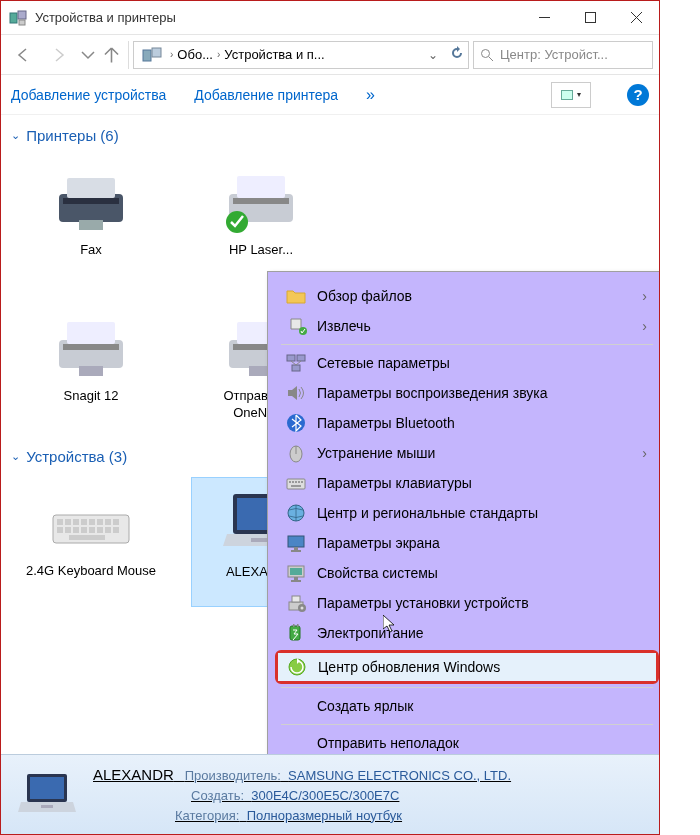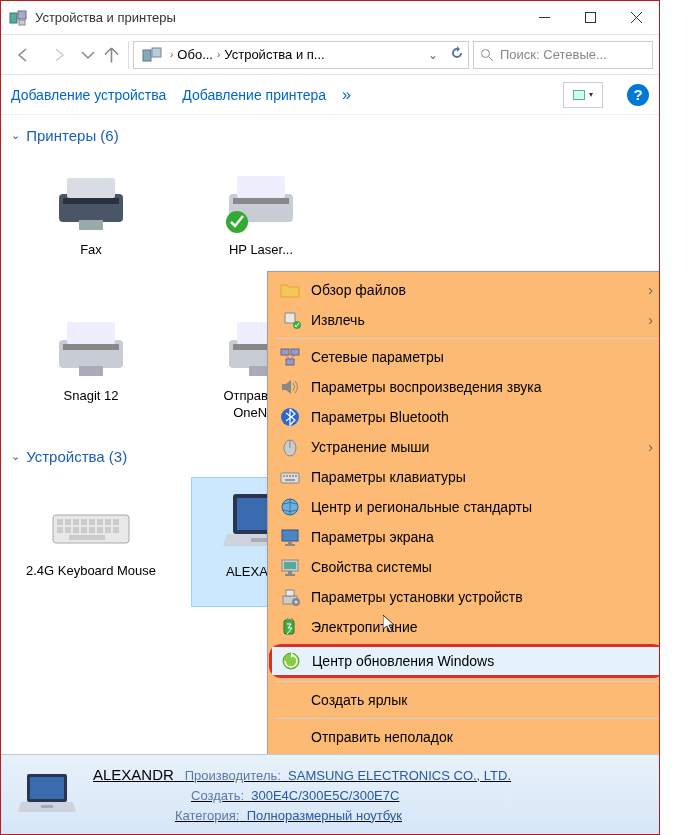--- a/index.html
+++ b/index.html
@@ -13,42 +13,42 @@
 .winbtn svg { width: 11px; height: 11px; }
 .navbar { height: 40px; display: flex; align-items: center; padding: 4px 6px; gap: 4px; border-bottom: 1px solid #e5e5e5; }
 .navarrow { width: 32px; height: 32px; display: flex; align-items: center; justify-content: center; }
 .navarrow svg { width: 20px; height: 20px; }
 .uparrow { width: 28px; height: 28px; display: flex; align-items: center; justify-content: center; border-right: 1px solid #ddd; padding-right: 6px; }
 .breadcrumb { flex: 1; height: 28px; border: 1px solid #ccc; display: flex; align-items: center; padding: 0 4px; font-size: 13px; }
 .breadcrumb .bicon { width: 20px; height: 20px; margin: 0 4px; }
 .breadsep { color: #666; margin: 0 4px; font-size: 10px; }
 .search { width: 180px; height: 28px; border: 1px solid #ccc; display: flex; align-items: center; padding: 0 6px; color: #888; font-size: 13px; }
 .search svg { width: 14px; height: 14px; margin-right: 6px; }
-.cmdbar { height: 40px; display: flex; align-items: center; padding: 0 10px; gap: 16px; border-bottom: 1px solid #f0f0f0; }
+.cmdbar { height: 40px; display: flex; align-items: center; padding: 0 10px; gap: 28px; border-bottom: 1px solid #f0f0f0; }
 .cmditem { color: #0066cc; font-size: 14px; }
 .cmdchev { color: #0066cc; font-size: 16px; }
 .cmdspacer { flex: 1; }
 .viewbtn { width: 40px; height: 26px; display: flex; align-items: center; justify-content: center; border: 1px solid #ccc; }
 .helpbtn { width: 22px; height: 22px; border-radius: 50%; background: #0078d7; color: #fff; display: flex; align-items: center; justify-content: center; font-size: 15px; font-weight: bold; margin-left: 8px; }
 .content { flex: 1; overflow: hidden; position: relative; padding: 8px 0; }
 .section-hdr { display: flex; align-items: center; padding: 4px 10px; font-size: 15px; color: #1a5fb4; }
 .section-hdr .chev { margin-right: 6px; font-size: 11px; }
 .grid { display: flex; flex-wrap: wrap; padding: 8px 20px; gap: 18px 30px; }
 .devitem { width: 140px; display: flex; flex-direction: column; align-items: center; text-align: center; padding: 8px 4px; font-size: 13px; }
 .devitem.selected { background: #cce8ff; border: 1px solid #99d1ff; }
 .devicon { width: 84px; height: 70px; margin-bottom: 8px; position: relative; }
 .devlabel { line-height: 1.3; min-height: 34px; }
-.contextmenu { position: absolute; top: 156px; left: 266px; width: 400px; background: #fdba74; border: 1px solid #a0a0a0; box-shadow: 3px 3px 6px rgba(0,0,0,0.2); z-index: 100; padding: 3px; }
+.contextmenu { position: absolute; top: 156px; left: 266px; width: 400px; background: #c4b5fd; border: 1px solid #a0a0a0; box-shadow: 3px 3px 6px rgba(0,0,0,0.2); z-index: 100; padding: 9px; }
 .ctxitem { height: 30px; display: flex; align-items: center; padding: 0 28px 0 8px; font-size: 14px; position: relative; }
 .ctxitem.hover { background: #e5f1fb; }
 .ctxitem .cicon { width: 22px; height: 22px; margin-right: 10px; flex-shrink: 0; }
 .ctxitem .carrow { position: absolute; right: 10px; color: #666; font-size: 14px; }
 .ctxsep { height: 1px; background: #d0d0d0; margin: 3px 4px; }
 .ctxitem.noicon { padding-left: 40px; }
-.ctxhighlight { border: 3px solid #d9302a; border-radius: 12px; margin: 2px -2px; }
+.ctxhighlight { border: 3px solid #d9302a; border-radius: 6px; margin: 2px -2px; }
 .ctxhighlight .ctxitem { height: 28px; }
 .detailbar { height: 80px; background: linear-gradient(#e8f1fb, #d6e6f7); border-top: 1px solid #bcd; display: flex; align-items: center; padding: 8px 16px; }
 .detailicon { width: 60px; height: 50px; margin-right: 16px; }
 .detailtext { font-size: 13px; line-height: 1.5; text-decoration: underline; }
 .detailtext .dname { font-size: 15px; }
 .dlabel { color: #5a7aa0; }
 .dval { color: #2a5a9a; }
 .cursor { position: absolute; top: 500px; left: 382px; width: 16px; height: 20px; z-index: 101; }
 </style>
 </head>
@@ -119,21 +119,21 @@
       <span class="breadsep" style="font-size:12px">⌄</span>
       <span style="margin-left:8px"><svg width="14" height="14" viewBox="0 0 14 14">
             <path d="M12 7 A5 5 0 1 1 7 2 L7 0 L10 3 L7 6 L7 4 A3 3 0 1 0 10 7 Z" fill="#579"></path>
           </svg></span>
     </div>
     <div class="search">
       <svg viewBox="0 0 14 14">
           <circle cx="5.5" cy="5.5" r="4" fill="none" stroke="#888"></circle>
           <line x1="9" y1="9" x2="13" y2="13" stroke="#888"></line>
         </svg>
-      <span>Поиск: Сетевые...</span>
+      <span>Центр: Устройст...</span>
     </div>
   </div>
 
   <div class="cmdbar">
     <span class="cmditem">Добавление устройства</span>
     <span class="cmditem">Добавление принтера</span>
     <span class="cmdchev">»</span>
     <span class="cmdspacer"></span>
     <div class="viewbtn">
         <svg width="24" height="14" viewBox="0 0 24 14">

